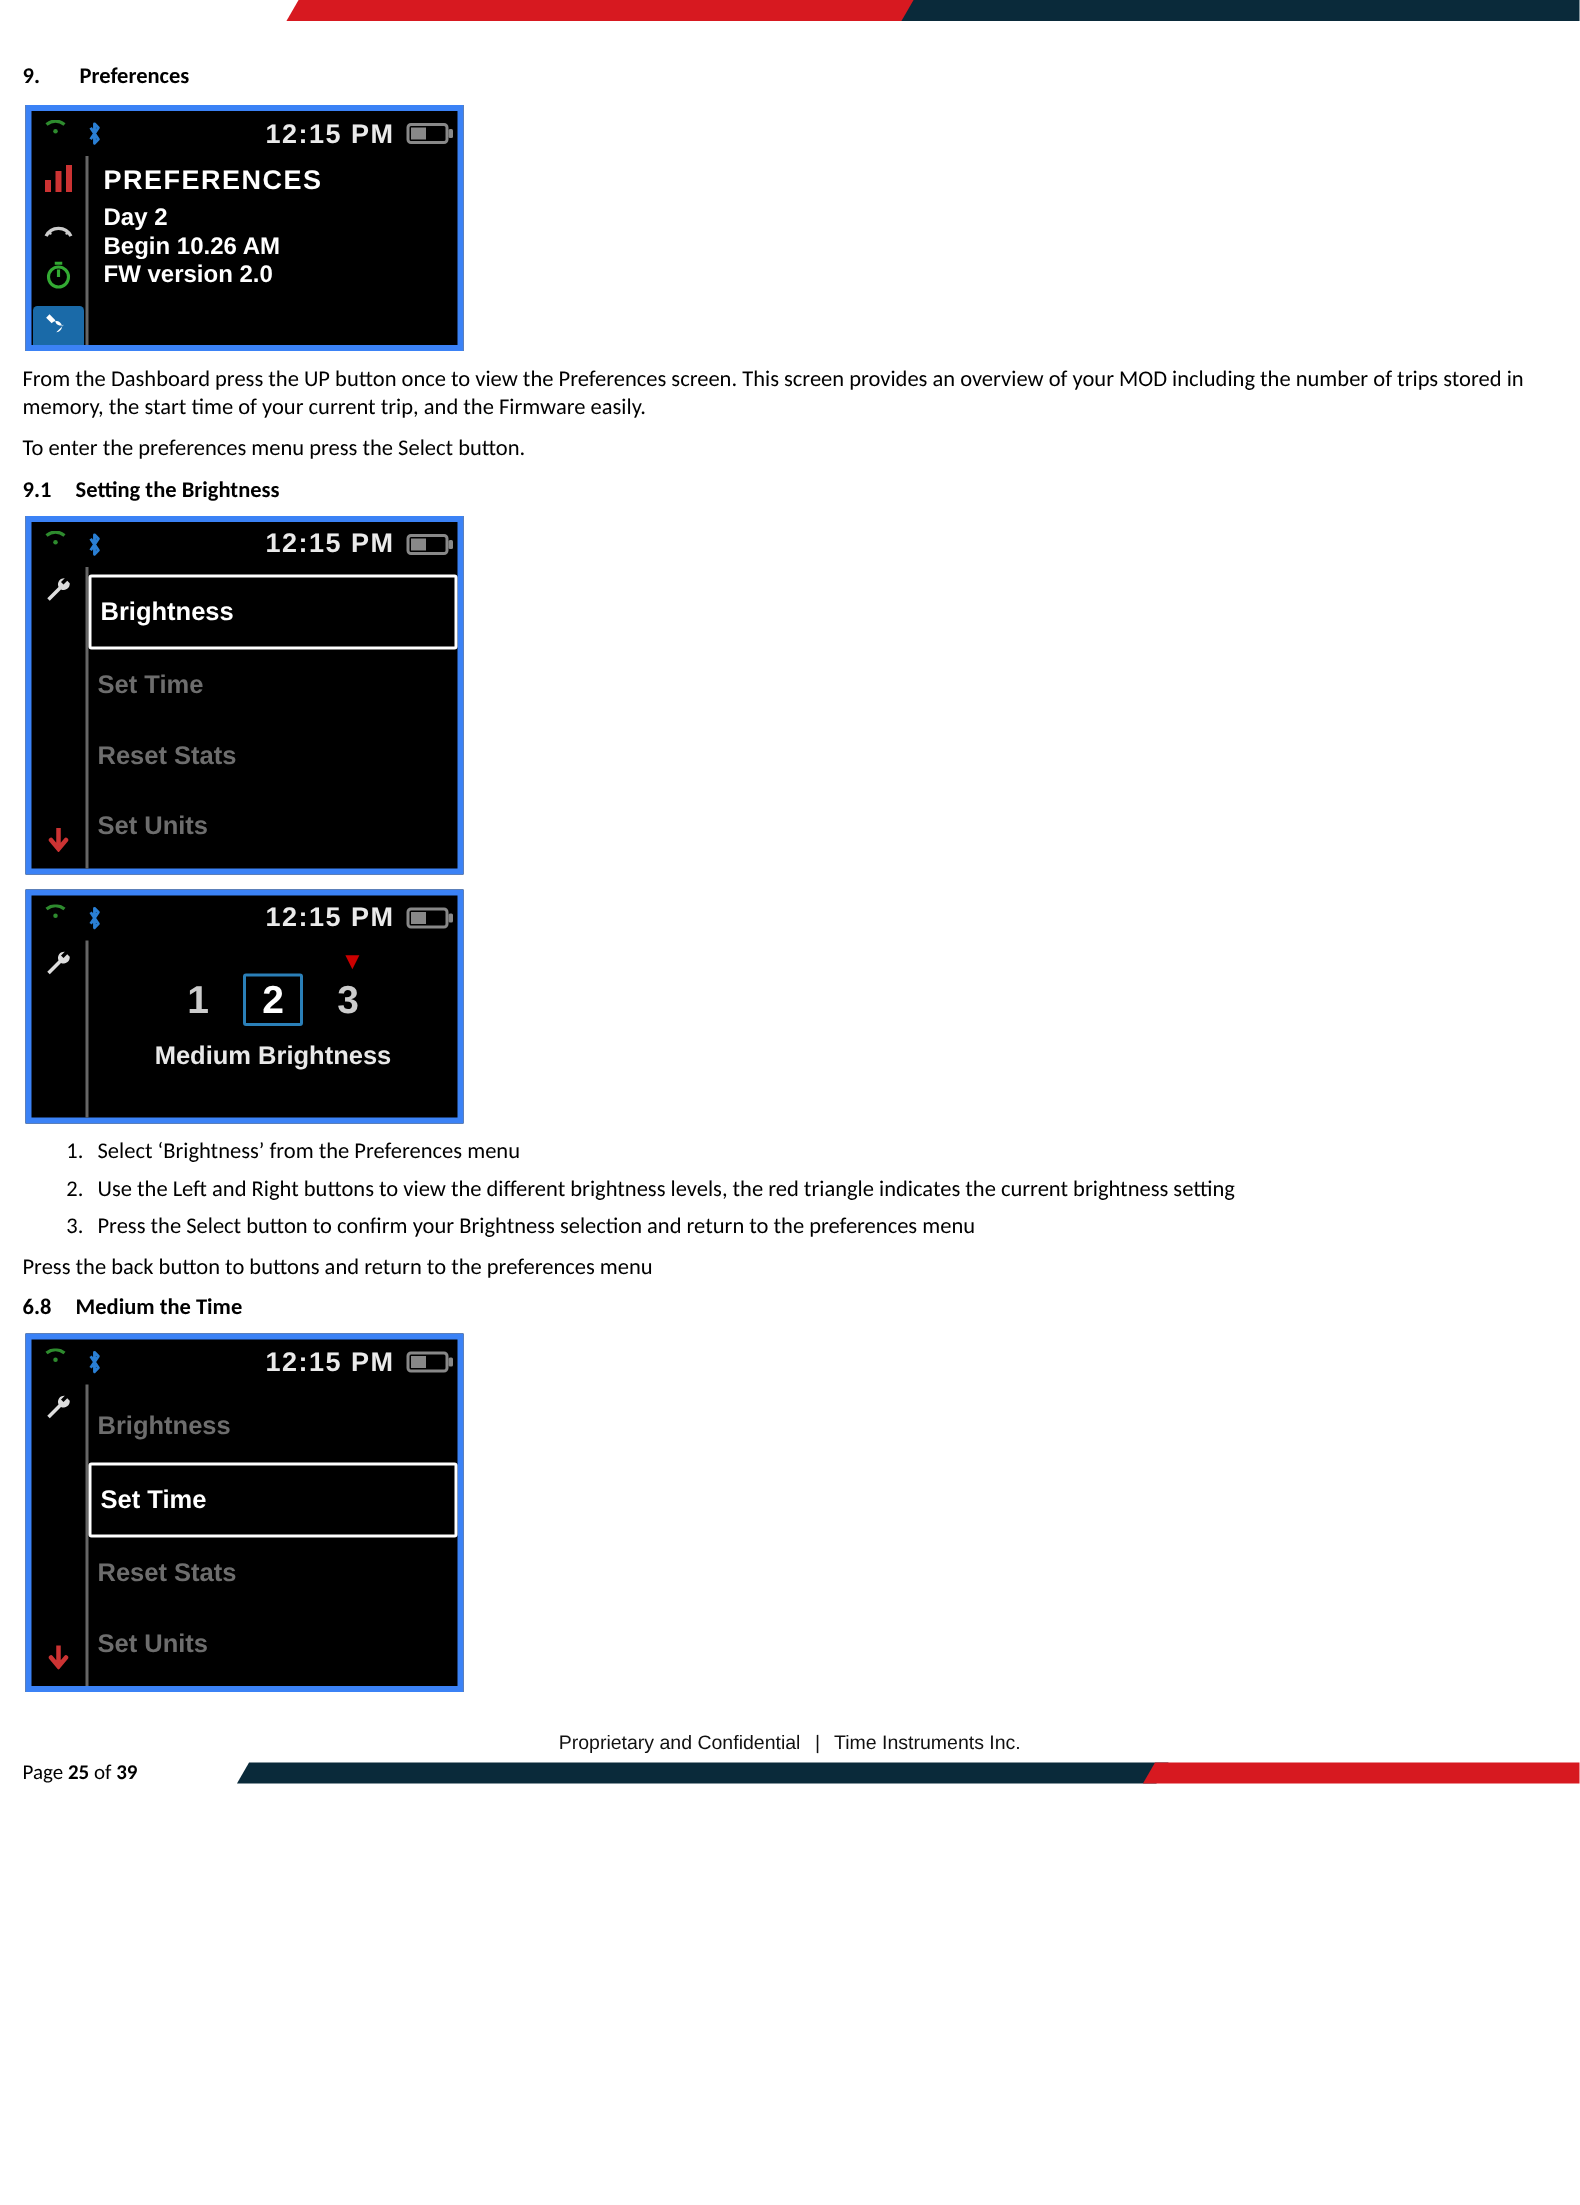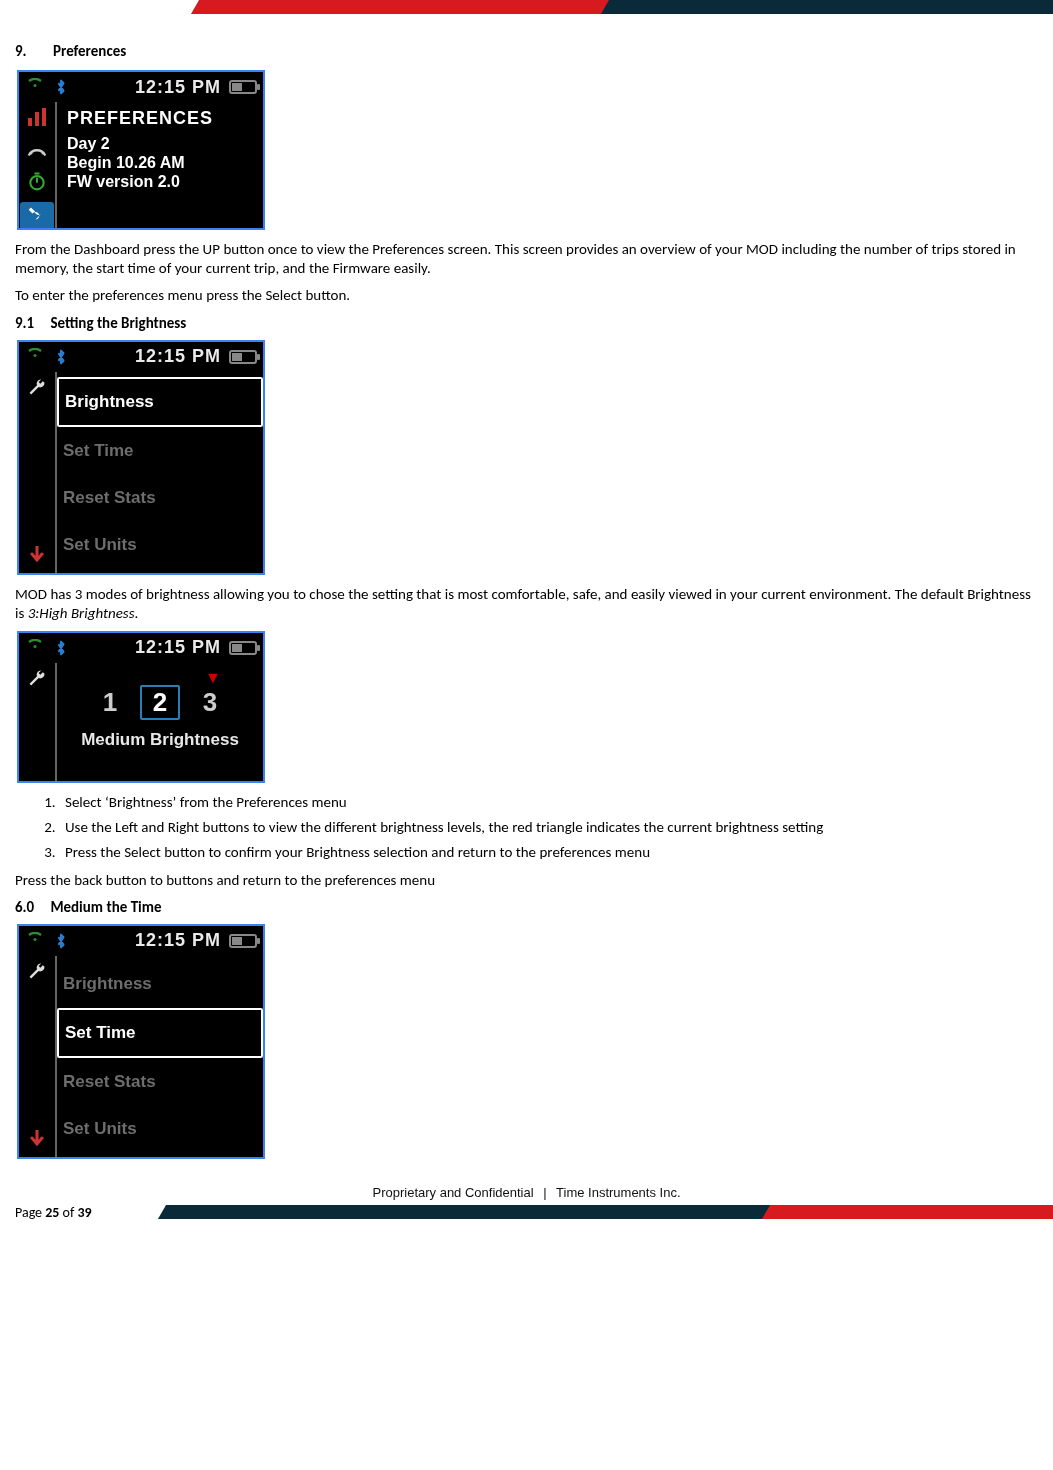--- a/index.html
+++ b/index.html
@@ -18,21 +18,21 @@
   .sub-head { font-weight:bold; margin:6px 0 8px 0; }
   .sub-head .sub-n { display:inline-block; width:32px; }
   
   p.body { margin:6px 0 8px 0; line-height:1.28; }
   em { font-style:italic; }
   
   ol.steps { margin:4px 0 8px 44px; }
   ol.steps li { margin:6px 0; padding-left:6px; line-height:1.28; }
   
   
-  .device { width:248px; background:#000; border:2px solid #3b82f6; margin:4px 0 10px 2px; font-family:Arial, sans-serif; color:#fff; position:relative; }
+  .device { width:292px; background:#000; border:4px solid #3b82f6; margin:4px 0 10px 2px; font-family:Arial, sans-serif; color:#fff; position:relative; }
   .dev-status { height:30px; display:flex; align-items:center; padding:0 6px; justify-content:space-between; }
   .dev-status-left { display:flex; align-items:center; gap:6px; }
   .dev-status-right { display:flex; align-items:center; gap:8px; }
   .dev-time { font-weight:bold; letter-spacing:1px; font-size:18px; color:#eaeaea; }
   .ico { width:20px; height:20px; display:flex; align-items:center; justify-content:center; }
   .antenna svg { width:18px; height:18px; }
   .bt svg { width:14px; height:18px; }
   .batt { width:28px; height:14px; border:2px solid #888; border-radius:3px; position:relative; }
   .batt::after { content:""; position:absolute; right:-5px; top:2px; width:3px; height:6px; background:#888; border-radius:1px; }
   .batt .fill { position:absolute; left:1px; top:1px; bottom:1px; width:40%; background:#888; }
@@ -190,23 +190,20 @@
       </div>
       <div class="dev-main menu-list">
         <div class="menu-item sel">Brightness</div>
         <div class="menu-item">Set Time</div>
         <div class="menu-item">Reset Stats</div>
         <div class="menu-item">Set Units</div>
       </div>
     </div>
   </div>
 
-  <p class="body">
-    <span>MOD has 3 modes of brightness allowing you to chose the setting that is most comfortable, safe, and easily viewed in your current environment. The default Brightness is </span><em>3:High Brightness</em><span>.</span>
-  </p>
 
   <div class="device">
     <div class="dev-status">
       <div class="dev-status-left">
         <span class="ico antenna">
             <svg viewBox="0 0 24 24">
               <path d="M4 4 Q12 -2 20 4" stroke="#2e8b2e" stroke-width="3" fill="none"></path>
               <circle cx="12" cy="10" r="2" fill="#2e8b2e"></circle>
             </svg>
           </span>
@@ -244,21 +241,21 @@
   </div>
 
   <ol class="steps">
     <li>Select ‘Brightness’ from the Preferences menu</li>
     <li>Use the Left and Right buttons to view the different brightness levels, the red triangle indicates the current brightness setting</li>
     <li>Press the Select button to confirm your Brightness selection and return to the preferences menu</li>
   </ol>
   <p class="body">Press the back button to buttons and return to the preferences menu</p>
 
   <div class="sub-head">
-    <span class="sub-n">6.0</span>
+    <span class="sub-n">6.8</span>
     <span>Medium the Time</span>
   </div>
 
   <div class="device">
     <div class="dev-status">
       <div class="dev-status-left">
         <span class="ico antenna">
             <svg viewBox="0 0 24 24">
               <path d="M4 4 Q12 -2 20 4" stroke="#2e8b2e" stroke-width="3" fill="none"></path>
               <circle cx="12" cy="10" r="2" fill="#2e8b2e"></circle>

